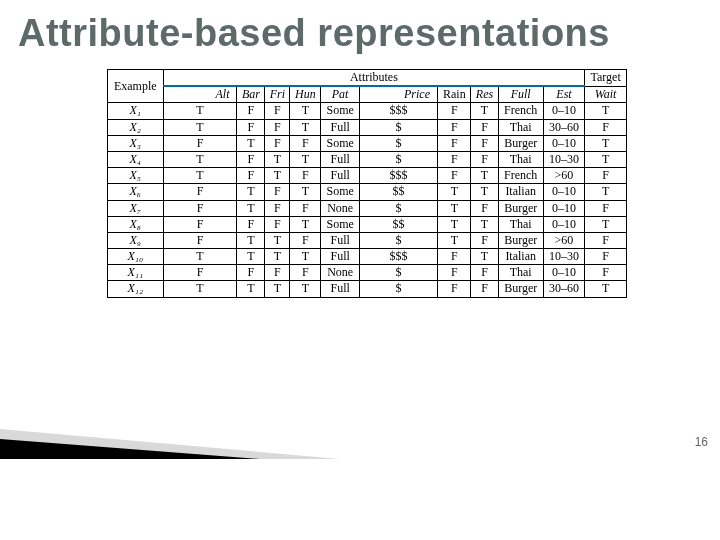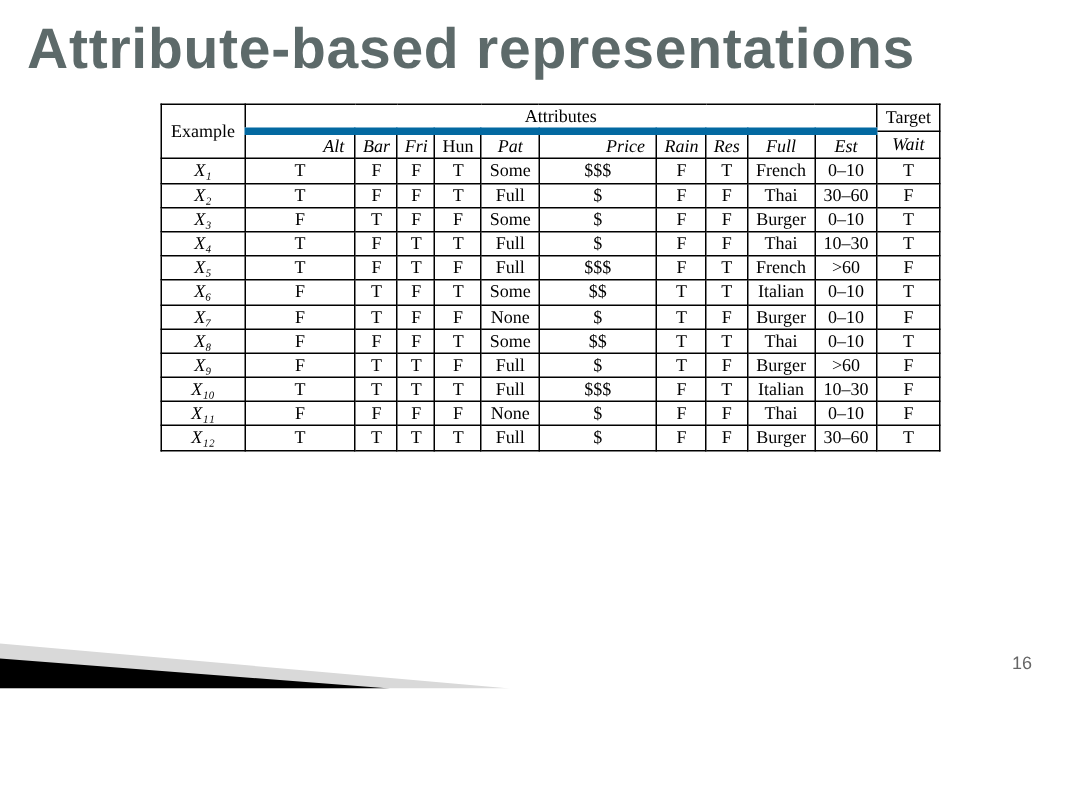--- a/index.html
+++ b/index.html
@@ -6,23 +6,23 @@
 .slide{position:relative;width:720px;height:459px;box-sizing:border-box}
 .title{font-family:"Arial Narrow","Trebuchet MS",sans-serif;font-size:38px;font-weight:700;color:#5d6a6a;padding:12px 0 0 18px;letter-spacing:.5px}
 .content{padding:8px 38px 0 52px;font-size:18px;line-height:1.32}
 .bullets{list-style:none;padding:0;margin:0 0 8px 0}
 .bullets li{position:relative;padding-left:18px;margin-bottom:2px}
 .bullets li::before{content:"";position:absolute;left:0;top:9px;width:6px;height:2px;background:#000}
 .kw{color:#c00000}
 .tblwrap{margin:6px auto 10px;width:520px}
 table{border-collapse:collapse;width:100%;font-family:"Times New Roman",serif;font-size:12px}
 th,td{border:1px solid #000;padding:1px 3px;text-align:center;font-weight:normal;line-height:1.1}
-th.group{border-bottom:5px solid #0369a1}
+th.group{border-bottom:2px solid #0369a1}
 td.example{font-style:italic}
-.pagenum{position:absolute;bottom:10px;right:32px;font-size:12px;color:#666}
+.pagenum{position:absolute;bottom:10px;right:12px;font-size:12px;color:#666}
 .wedge{position:absolute;left:0;bottom:0;width:340px;height:60px}
 </style>
 </head>
 <body>
 <div class="slide">
 
 <div class="title">Attribute-based representations</div>
 
 <div class="content">
 
@@ -31,24 +31,24 @@
       <thead>
         <tr>
           <th rowspan="2">Example</th>
           <th colspan="10" class="group">Attributes</th>
           <th>Target</th>
         </tr>
         <tr id="attr-cols">
               <th style="font-style: italic; padding-left: 48px;">Alt</th>
               <th style="font-style: italic;">Bar</th>
               <th style="font-style: italic;">Fri</th>
-              <th style="">Hun</th>
+              <th style="font-style: italic;">Hun</th>
               <th style="font-style: italic;">Pat</th>
               <th style="font-style: italic; padding-left: 40px;">Price</th>
-              <th style="font-style: italic;">Rain</th>
+              <th style="">Rain</th>
               <th style="font-style: italic;">Res</th>
               <th style="font-style: italic;">Full</th>
               <th style="font-style: italic;">Est</th>
               <th style="font-style: italic;">Wait</th>
             </tr>
       </thead>
       <tbody id="tbody">
             <tr>
               <td class="example">X₁</td>
               <td>T</td>

